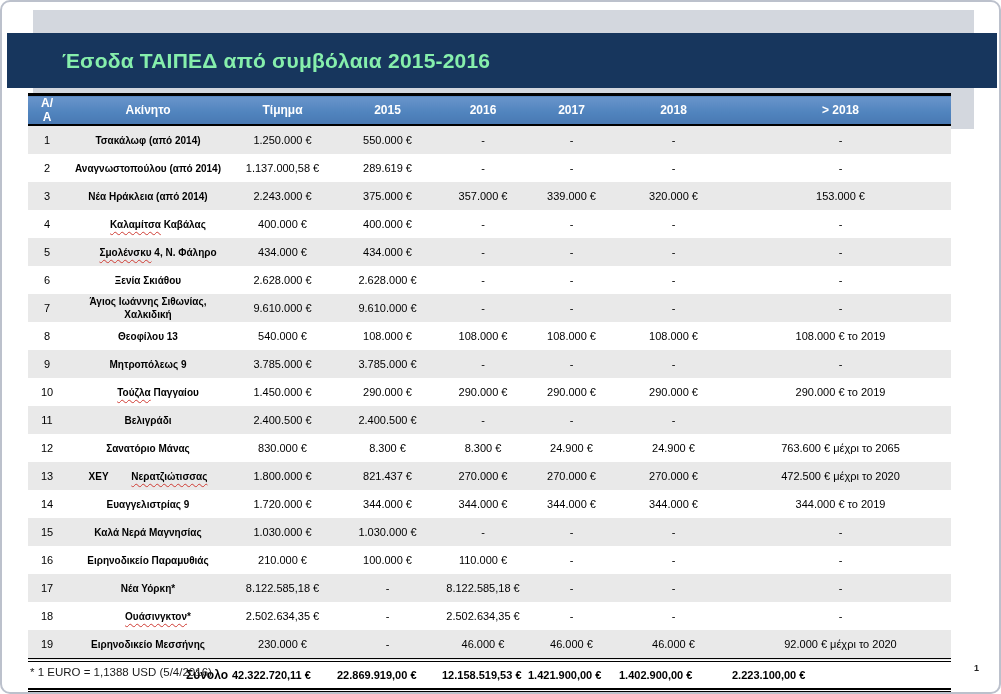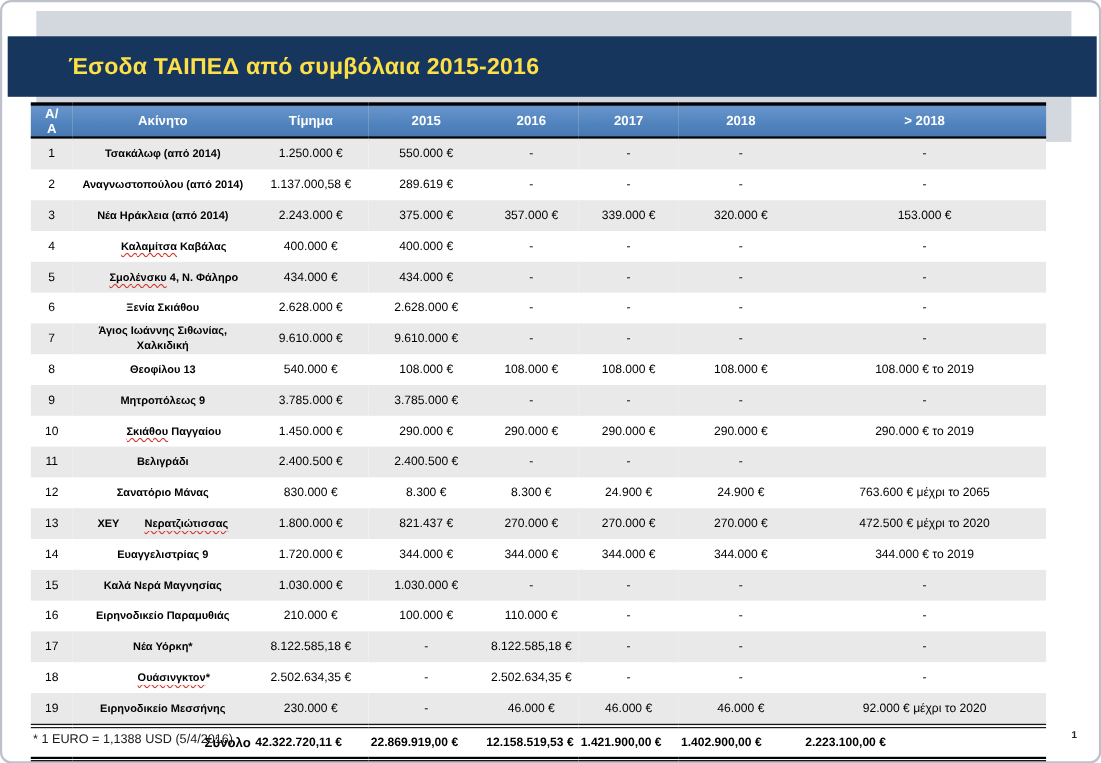--- a/index.html
+++ b/index.html
@@ -16,21 +16,21 @@
   }
   .deco-gray {
     position: absolute; left: 33px; top: 10px; width: 941px; height: 119px;
     background: #d3d7de;
   }
   .banner {
     position: absolute; left: 7px; top: 33px; width: 990px; height: 55px;
     background: #17365d; display: flex; align-items: center;
   }
   .banner-title {
-    margin-left: 55px; color: #fde047; font-size: 21px; font-weight: bold;
+    margin-left: 55px; color: #86efac; font-size: 21px; font-weight: bold;
     letter-spacing: 0.2px;
   }
   .table-wrap { position: absolute; left: 28px; top: 93px; width: 923px; }
   table { width: 923px; border-collapse: collapse; table-layout: fixed; }
   col.c-no   { width: 38px; }
   col.c-name { width: 164px; }
   col.c-tim  { width: 105px; }
   col.c-2015 { width: 105px; }
   col.c-2016 { width: 86px; }
   col.c-2017 { width: 91px; }
@@ -193,21 +193,21 @@
           <td class="name-cell">Μητροπόλεως 9</td>
           <td>3.785.000 €</td>
           <td>3.785.000 €</td>
           <td>-</td>
           <td>-</td>
           <td>-</td>
           <td>-</td>
         </tr>
         <tr>
           <td>10</td>
-          <td class="name-cell"><span class="sq">Σκιάθου</span> Παγγαίου</td>
+          <td class="name-cell"><span class="sq">Τούζλα</span> Παγγαίου</td>
           <td>1.450.000 €</td>
           <td>290.000 €</td>
           <td>290.000 €</td>
           <td>290.000 €</td>
           <td>290.000 €</td>
           <td>290.000 € το 2019</td>
         </tr>
         <tr class="odd">
           <td>11</td>
           <td class="name-cell">Βελιγράδι</td>

